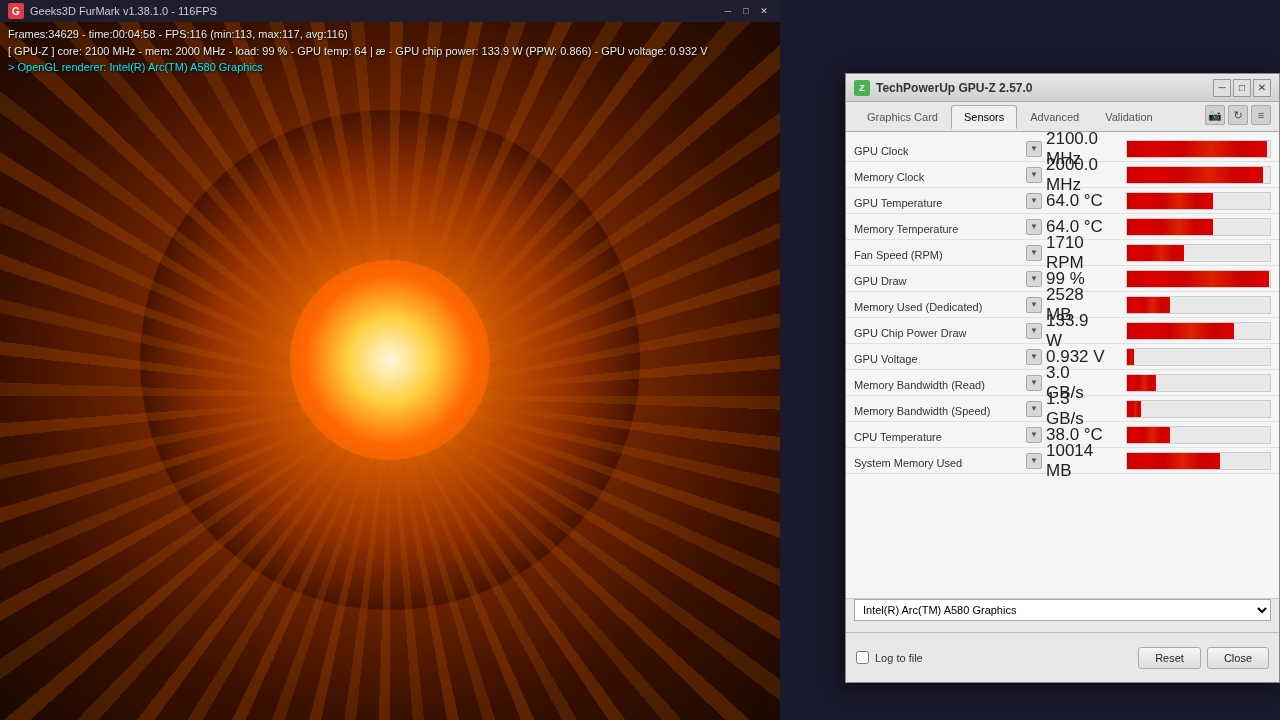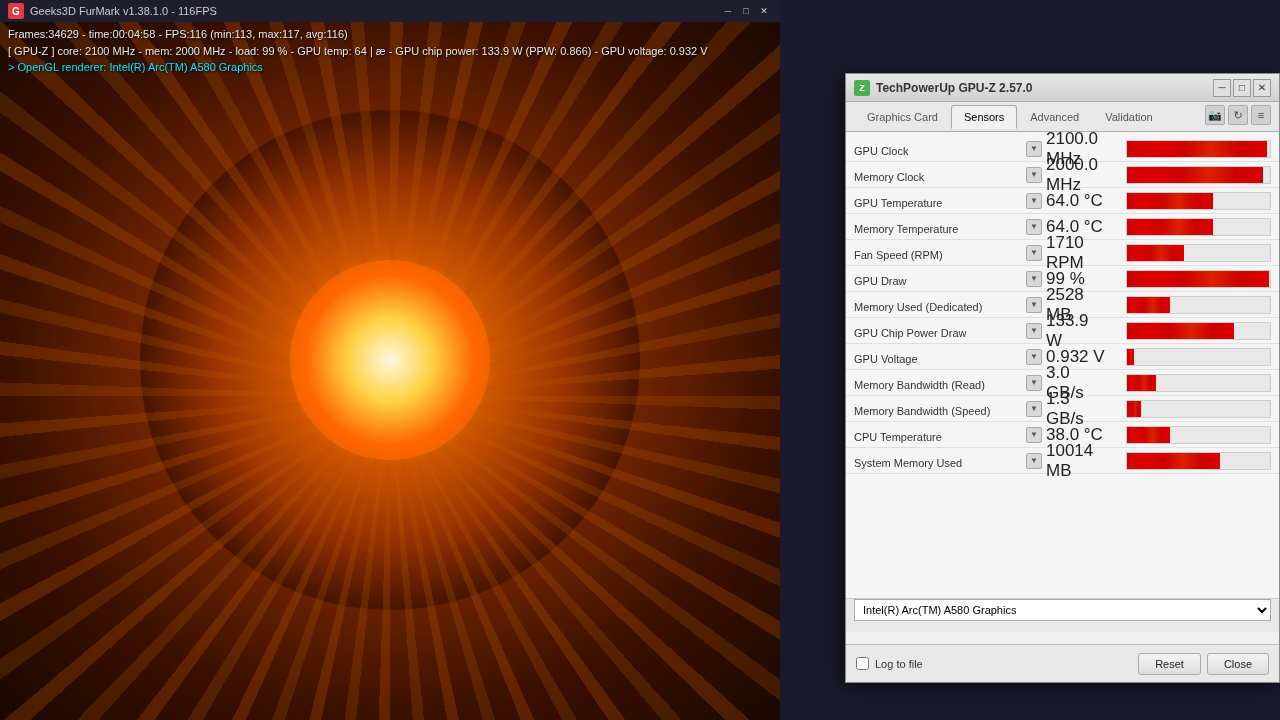--- a/index.html
+++ b/index.html
@@ -272,21 +272,21 @@
     .sensor-bar {
       height: 100%;
       background: #e00000;
       position: relative;
     }
 
     
     #gpuz-footer {
       position: absolute;
       bottom: 0; left: 0; right: 0;
-      height: 38px;
+      height: 50px;
       background: #e8e8e8;
       border-top: 1px solid #bbb;
       display: flex;
       align-items: center;
       padding: 0 10px;
     }
 
     #gpuz-footer .log-checkbox-area {
       display: flex;
       align-items: center;

